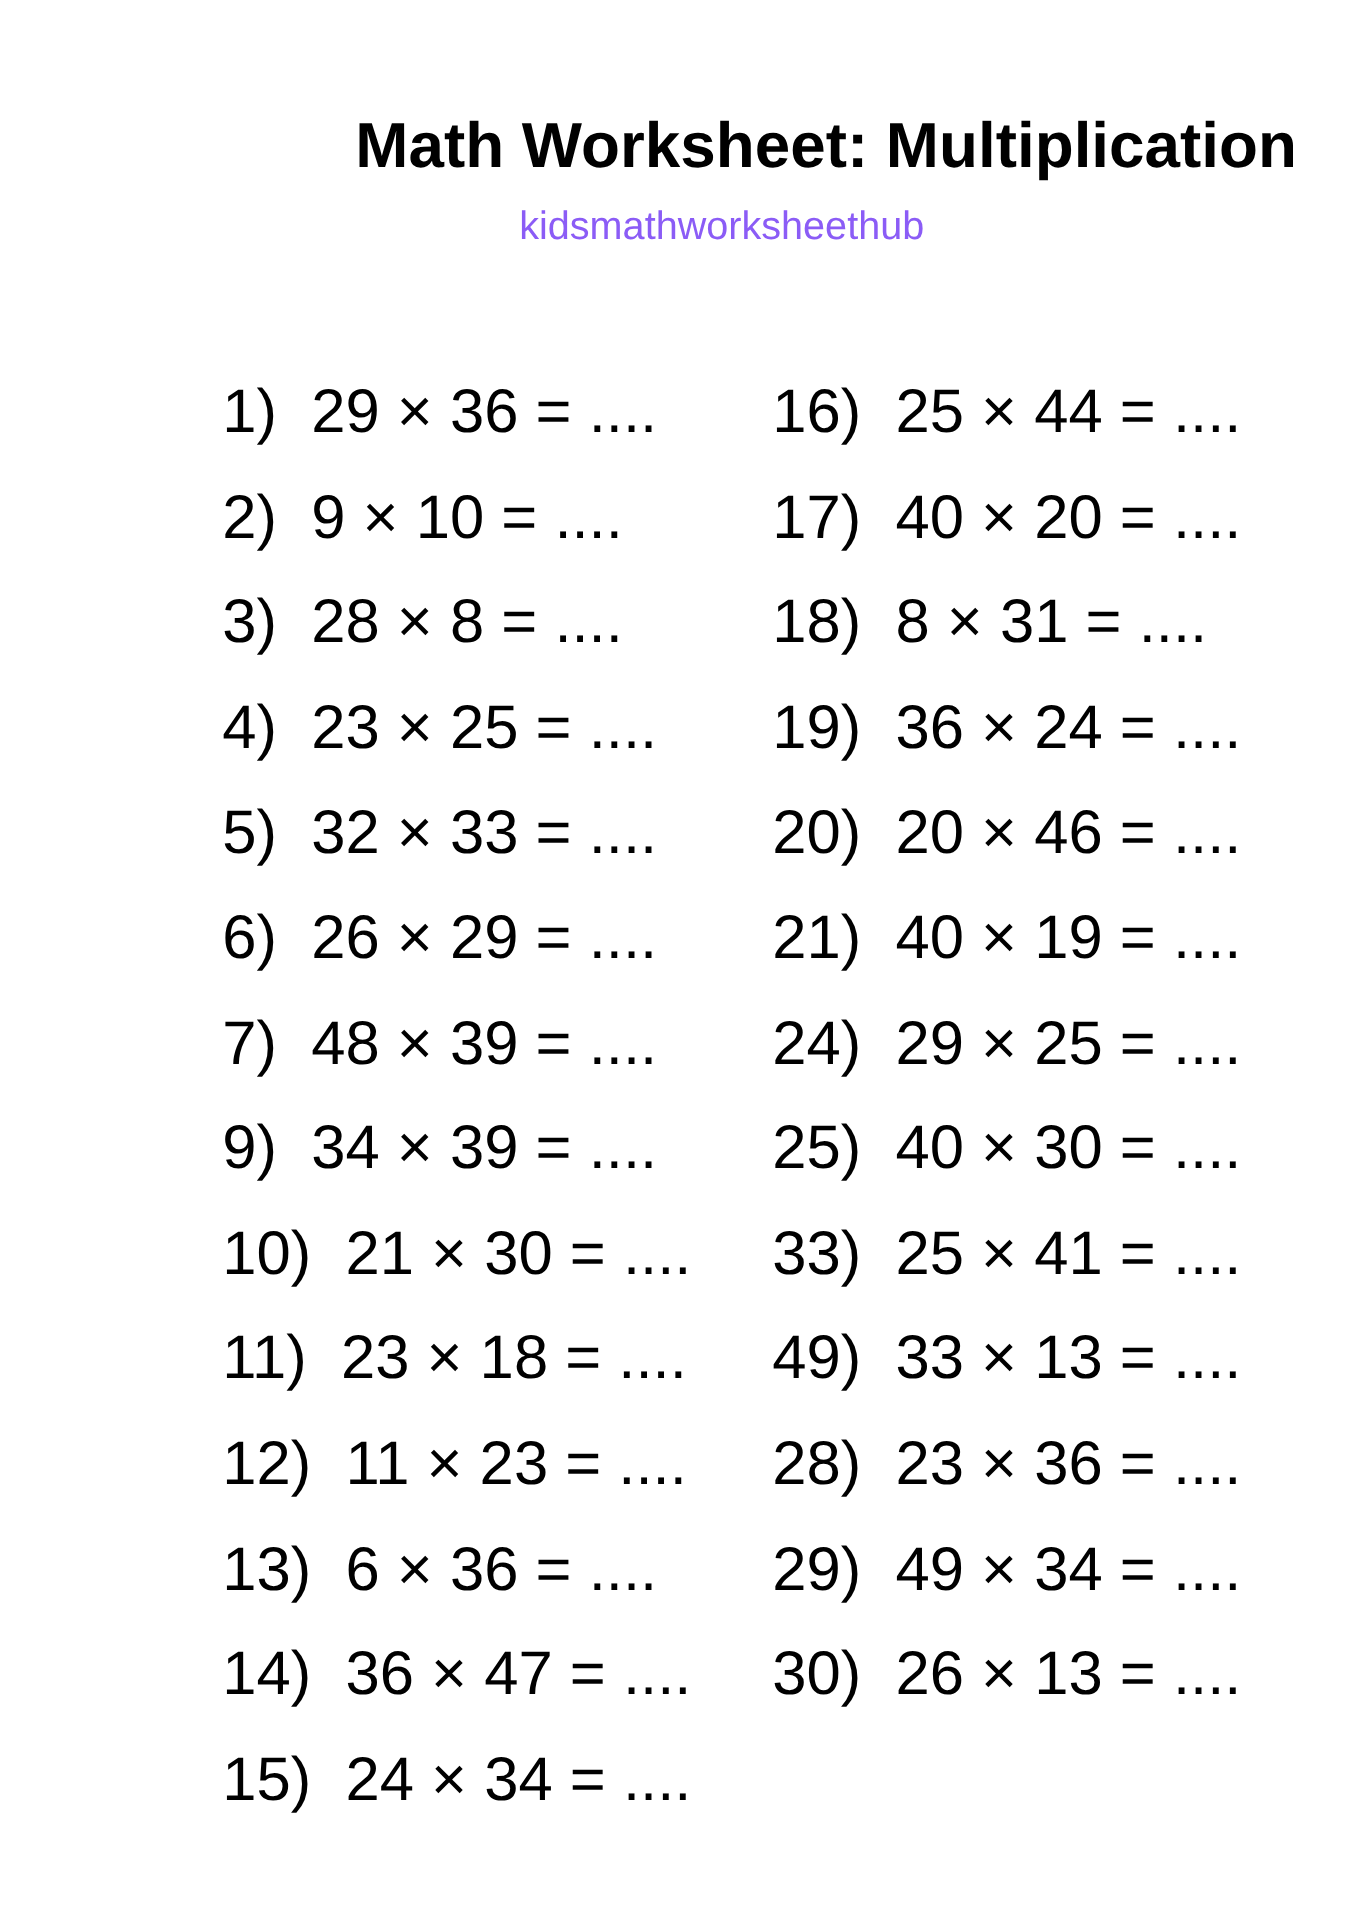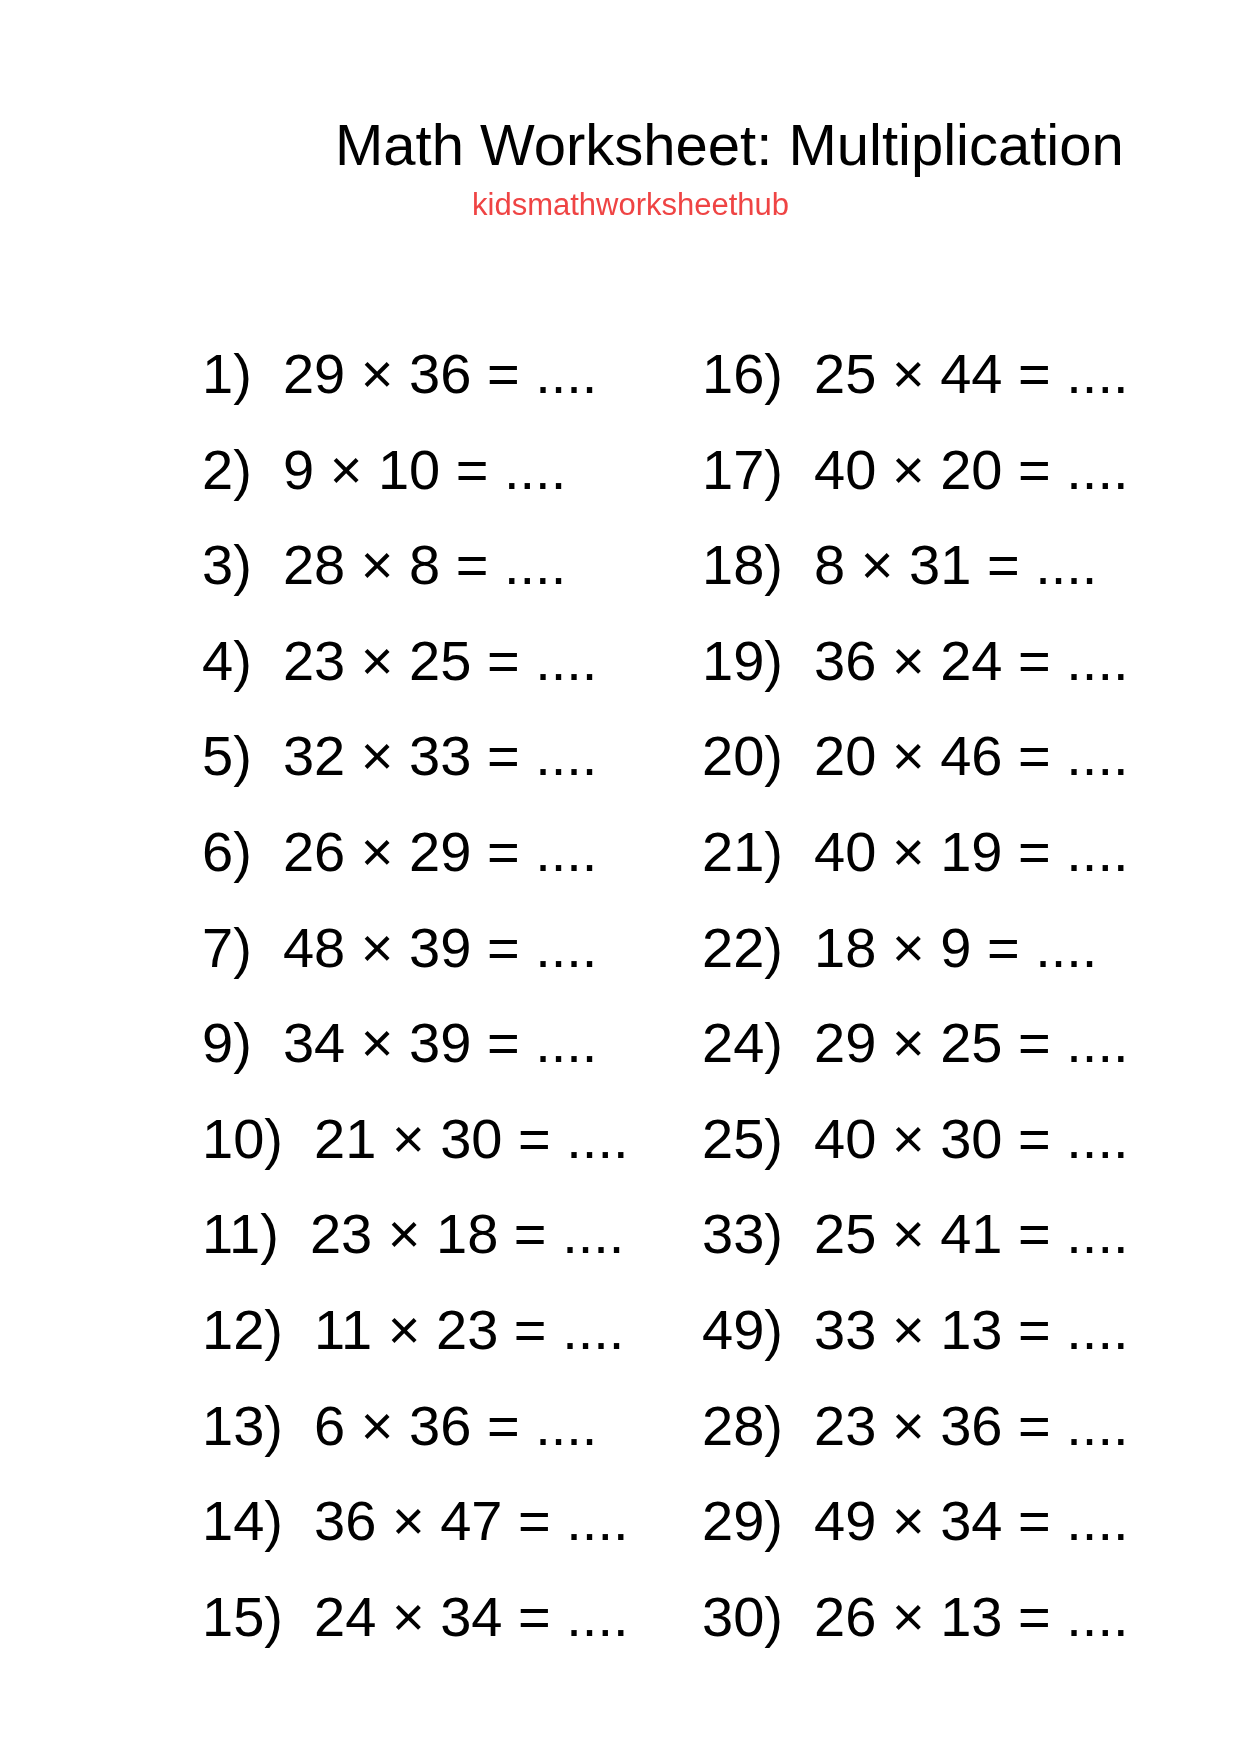--- a/index.html
+++ b/index.html
@@ -16,31 +16,31 @@
     color: #000000;
   }
   .title {
     position: absolute;
     left: 323px;
     top: 100px;
     font-size: 58px;
     line-height: 66px;
     white-space: nowrap;
     color: #000000;
-    margin: 12px;
-    font-weight: normal;
+    margin: 0;
+    font-weight: bold;
   }
   .subtitle {
     position: absolute;
     left: 472px;
     top: 180px;
-    font-size: 31px;
+    font-size: 36px;
     line-height: 50px;
     white-space: nowrap;
-    color: #ef4444;
+    color: #8b5cf6;
   }
   .column {
     position: absolute;
     top: 348px;
   }
   .column.left { left: 202px; }
   .column.right { left: 702px; }
   .problem {
     height: 95.6px;
     font-size: 56px;
@@ -73,21 +73,20 @@
   <div class="problem"><span class="num">15)</span>  <span class="expr">24 × 34 = ....</span></div>
 </div>
 
 <div class="column right">
   <div class="problem"><span class="num">16)</span>  <span class="expr">25 × 44 = ....</span></div>
   <div class="problem"><span class="num">17)</span>  <span class="expr">40 × 20 = ....</span></div>
   <div class="problem"><span class="num">18)</span>  <span class="expr">8 × 31 = ....</span></div>
   <div class="problem"><span class="num">19)</span>  <span class="expr">36 × 24 = ....</span></div>
   <div class="problem"><span class="num">20)</span>  <span class="expr">20 × 46 = ....</span></div>
   <div class="problem"><span class="num">21)</span>  <span class="expr">40 × 19 = ....</span></div>
-  <div class="problem"><span class="num">22)</span>  <span class="expr">18 × 9 = ....</span></div>
   <div class="problem"><span class="num">24)</span>  <span class="expr">29 × 25 = ....</span></div>
   <div class="problem"><span class="num">25)</span>  <span class="expr">40 × 30 = ....</span></div>
   <div class="problem"><span class="num">33)</span>  <span class="expr">25 × 41 = ....</span></div>
   <div class="problem"><span class="num">49)</span>  <span class="expr">33 × 13 = ....</span></div>
   <div class="problem"><span class="num">28)</span>  <span class="expr">23 × 36 = ....</span></div>
   <div class="problem"><span class="num">29)</span>  <span class="expr">49 × 34 = ....</span></div>
   <div class="problem"><span class="num">30)</span>  <span class="expr">26 × 13 = ....</span></div>
 </div>
 
 </body></html>

